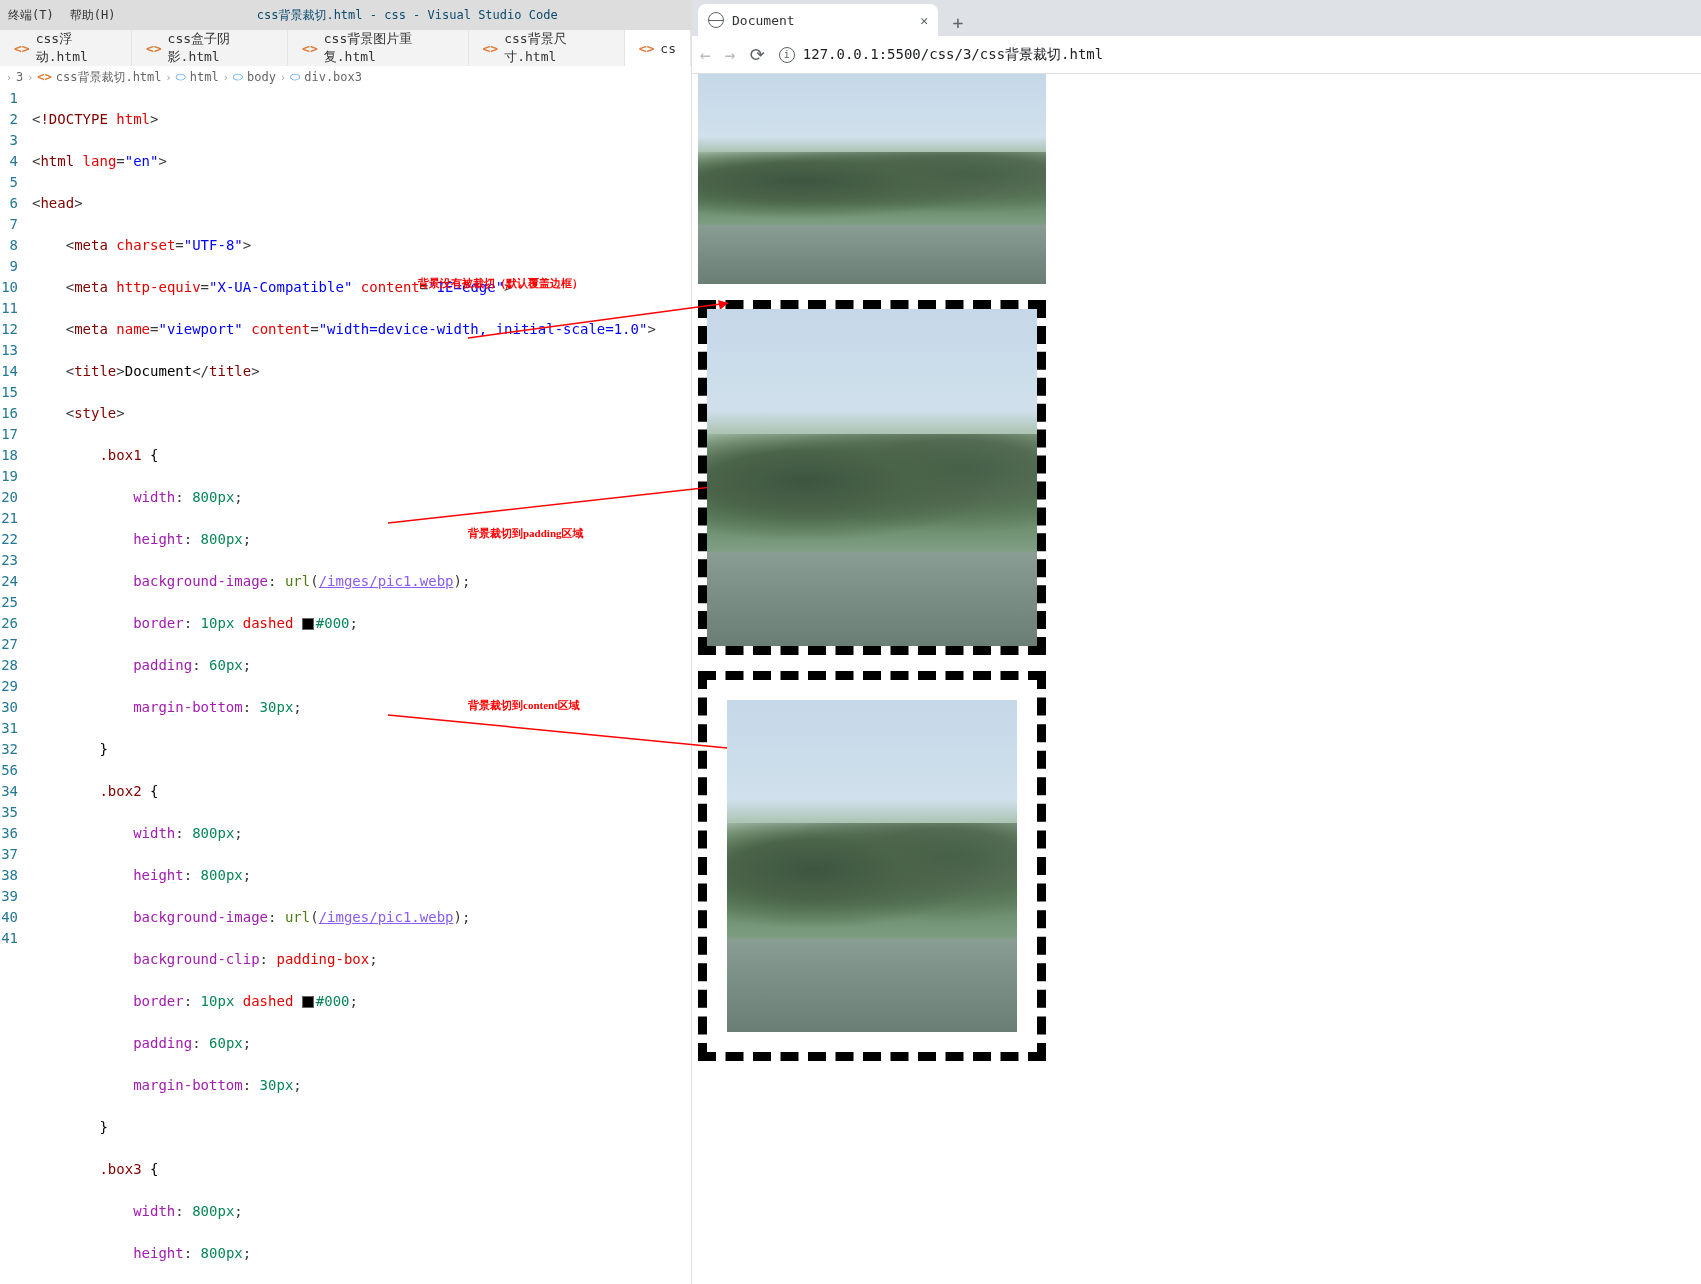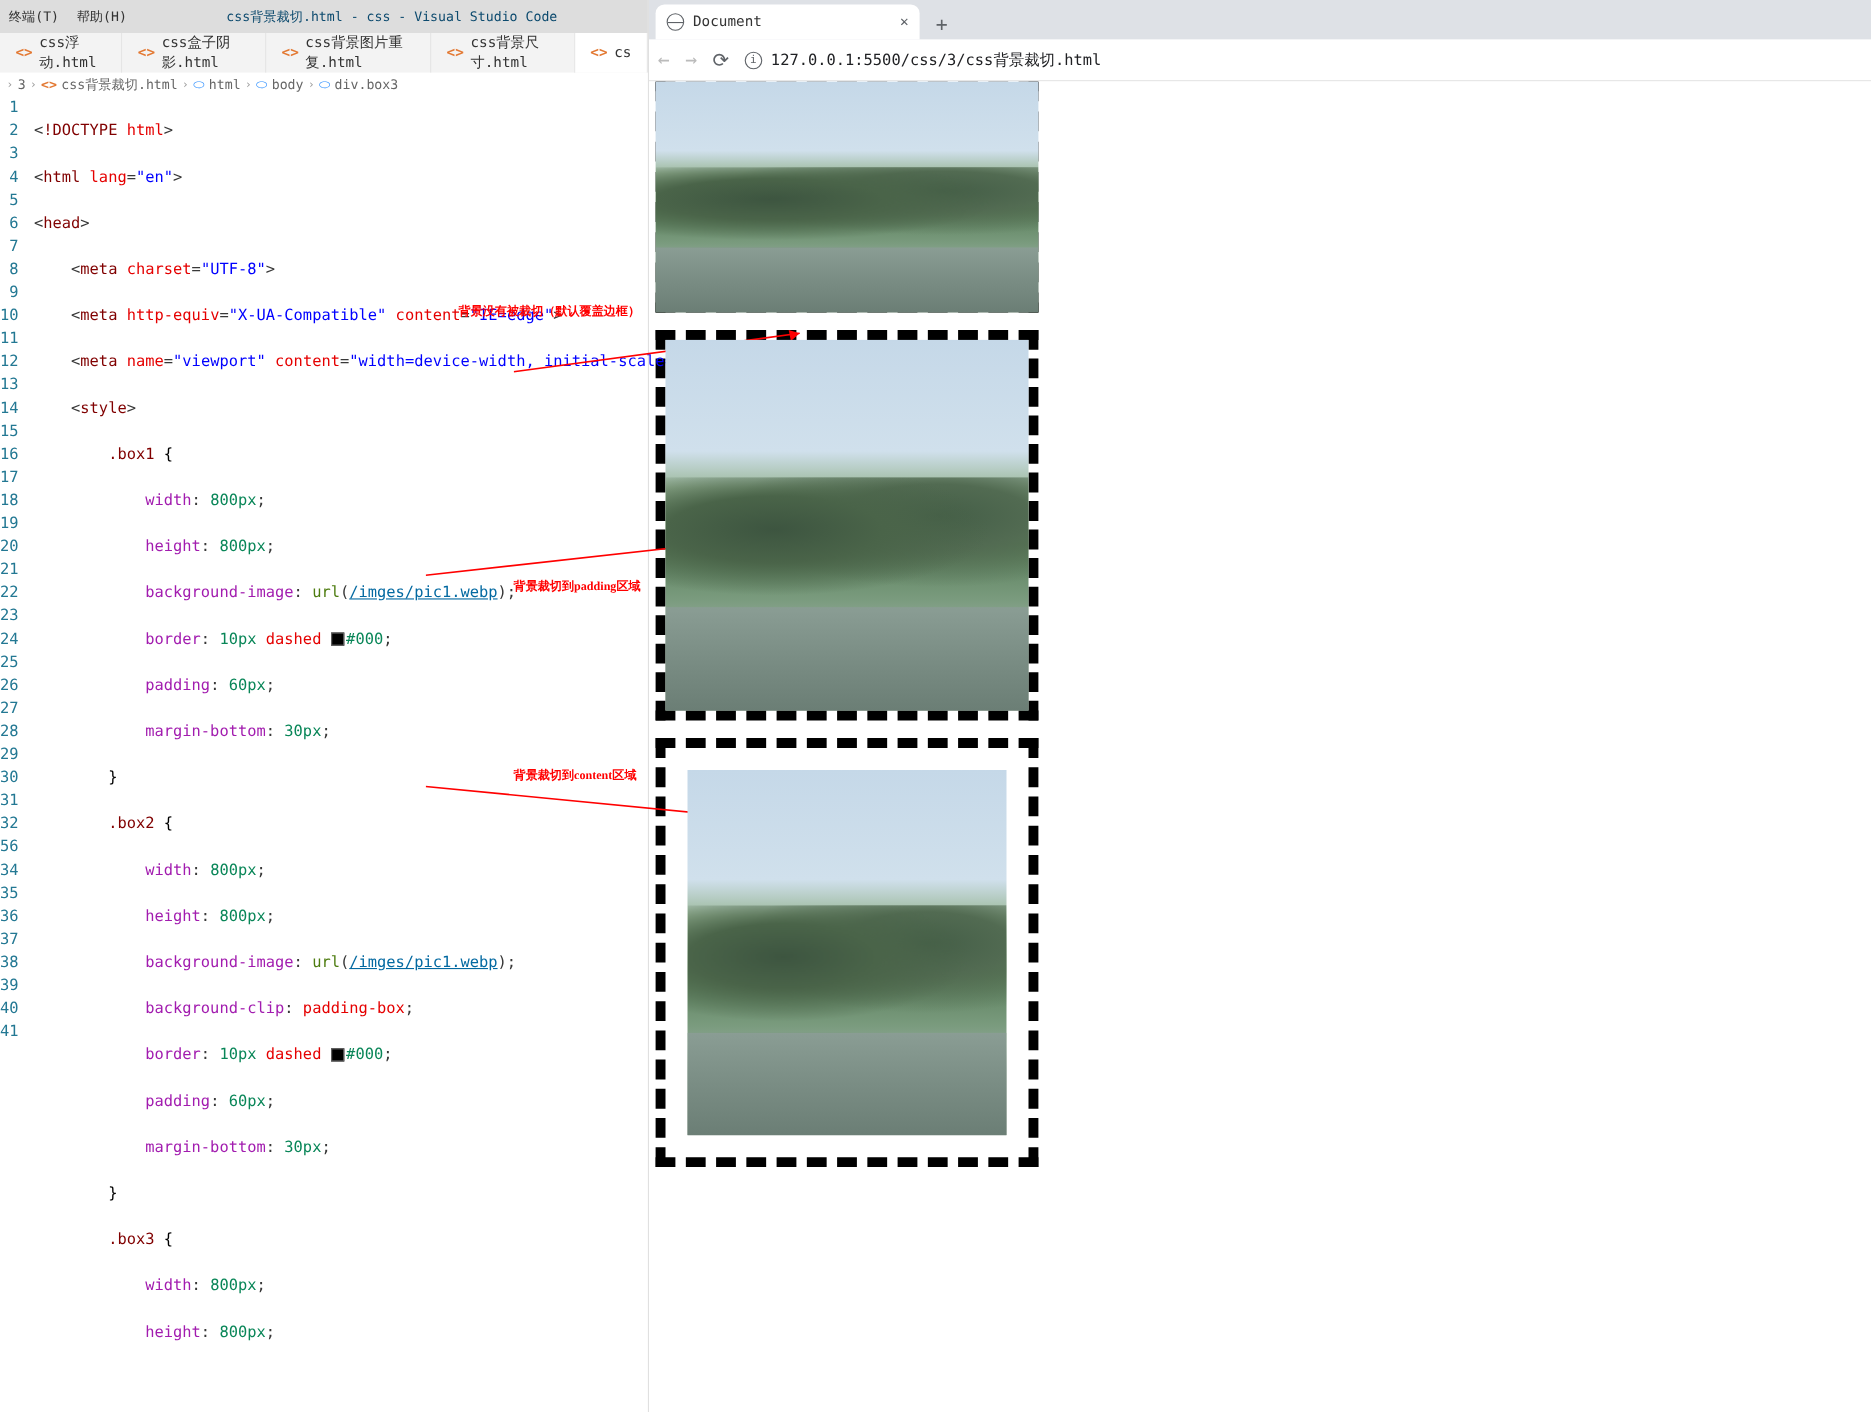--- a/index.html
+++ b/index.html
@@ -6,21 +6,21 @@
     body {
       font-family: "Microsoft YaHei", "Consolas", monospace;
       font-size: 13px;
       background: #fff;
       display: flex;
       width: 1701px;
       height: 1284px;
       overflow: hidden;
     }
     .vscode {
-      width: 590px;
+      width: 692px;
       height: 100%;
       background: #fff;
       position: relative;
       border-right: 1px solid #e0e0e0;
     }
     .title-bar {
       height: 30px;
       background: #ddd;
       display: flex;
       align-items: center;
@@ -106,21 +106,21 @@
     }
     .tag { color: #800000; }
     .attr { color: #e50000; }
     .str { color: #0000ff; }
     .punct { color: #383838; }
     .sel { color: #800000; }
     .brace { color: #000; }
     .prop { color: #a21caf; }
     .val { color: #098658; }
     .func { color: #4d7c0f; }
-    .url { color: #0369a1; text-decoration: underline; }
+    .url { color: #8b5cf6; text-decoration: underline; }
     .swatch {
       display:inline-block;
       width:12px;height:12px;
       background:#000;
       border:1px solid #666;
       vertical-align:middle;
       margin-right:2px;
     }
     .annot {
       position: absolute;
@@ -359,20 +359,21 @@
         <div class="ln">40</div>
         <div class="ln">41</div>
       </div>
     <div class="code">
 <div class="code-line"><span class="punct">&lt;</span><span class="tag">!DOCTYPE</span> <span class="attr">html</span><span class="punct">&gt;</span></div>
 <div class="code-line"><span class="punct">&lt;</span><span class="tag">html</span> <span class="attr">lang</span><span class="punct">=</span><span class="str">"en"</span><span class="punct">&gt;</span></div>
 <div class="code-line"><span class="punct">&lt;</span><span class="tag">head</span><span class="punct">&gt;</span></div>
 <div class="code-line">    <span class="punct">&lt;</span><span class="tag">meta</span> <span class="attr">charset</span><span class="punct">=</span><span class="str">"UTF-8"</span><span class="punct">&gt;</span></div>
 <div class="code-line">    <span class="punct">&lt;</span><span class="tag">meta</span> <span class="attr">http-equiv</span><span class="punct">=</span><span class="str">"X-UA-Compatible"</span> <span class="attr">content</span><span class="punct">=</span><span class="str">"IE=edge"</span><span class="punct">&gt;</span></div>
 <div class="code-line">    <span class="punct">&lt;</span><span class="tag">meta</span> <span class="attr">name</span><span class="punct">=</span><span class="str">"viewport"</span> <span class="attr">content</span><span class="punct">=</span><span class="str">"width=device-width, initial-scale=1.0"</span><span class="punct">&gt;</span></div>
+<div class="code-line">    <span class="punct">&lt;</span><span class="tag">title</span><span class="punct">&gt;</span><span>Document</span><span class="punct">&lt;/</span><span class="tag">title</span><span class="punct">&gt;</span></div>
 <div class="code-line">    <span class="punct">&lt;</span><span class="tag">style</span><span class="punct">&gt;</span></div>
 <div class="code-line">        <span class="sel">.box1</span> <span class="brace">{</span></div>
 <div class="code-line">            <span class="prop">width</span><span class="punct">:</span> <span class="val">800px</span><span class="punct">;</span></div>
 <div class="code-line">            <span class="prop">height</span><span class="punct">:</span> <span class="val">800px</span><span class="punct">;</span></div>
 <div class="code-line">            <span class="prop">background-image</span><span class="punct">:</span> <span class="func">url</span><span class="punct">(</span><span class="url">/imges/pic1.webp</span><span class="punct">);</span></div>
 <div class="code-line">            <span class="prop">border</span><span class="punct">:</span> <span class="val">10px</span> <span class="attr">dashed</span> <span class="swatch"></span><span class="val">#000</span><span class="punct">;</span></div>
 <div class="code-line">            <span class="prop">padding</span><span class="punct">:</span> <span class="val">60px</span><span class="punct">;</span></div>
 <div class="code-line">            <span class="prop">margin-bottom</span><span class="punct">:</span> <span class="val">30px</span><span class="punct">;</span></div>
 <div class="code-line">        <span class="brace">}</span></div>
 <div class="code-line">        <span class="sel">.box2</span> <span class="brace">{</span></div>

